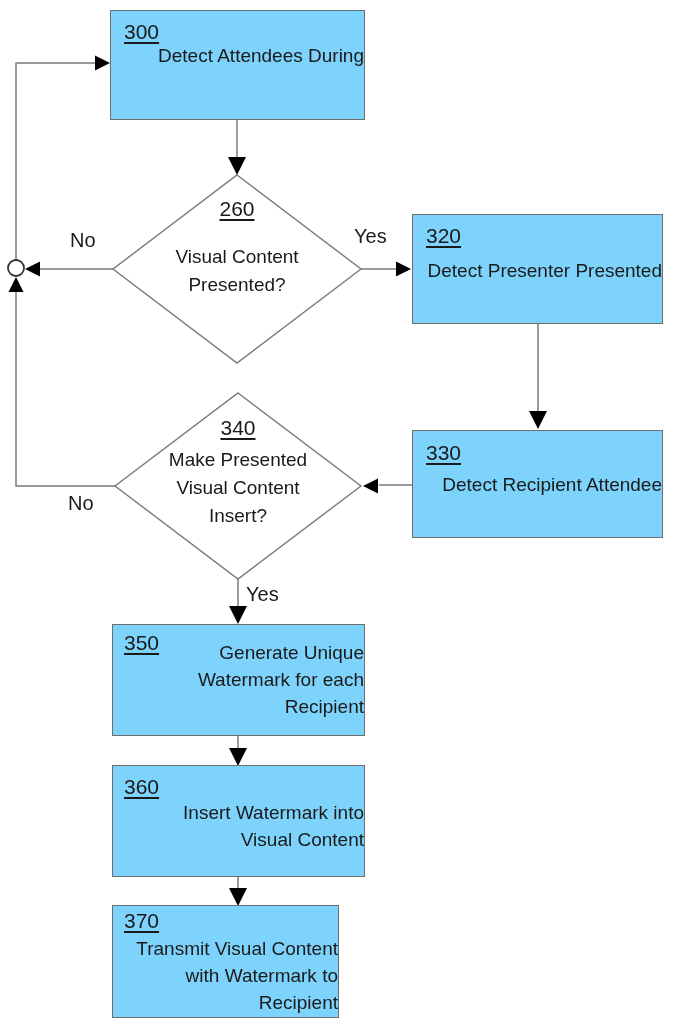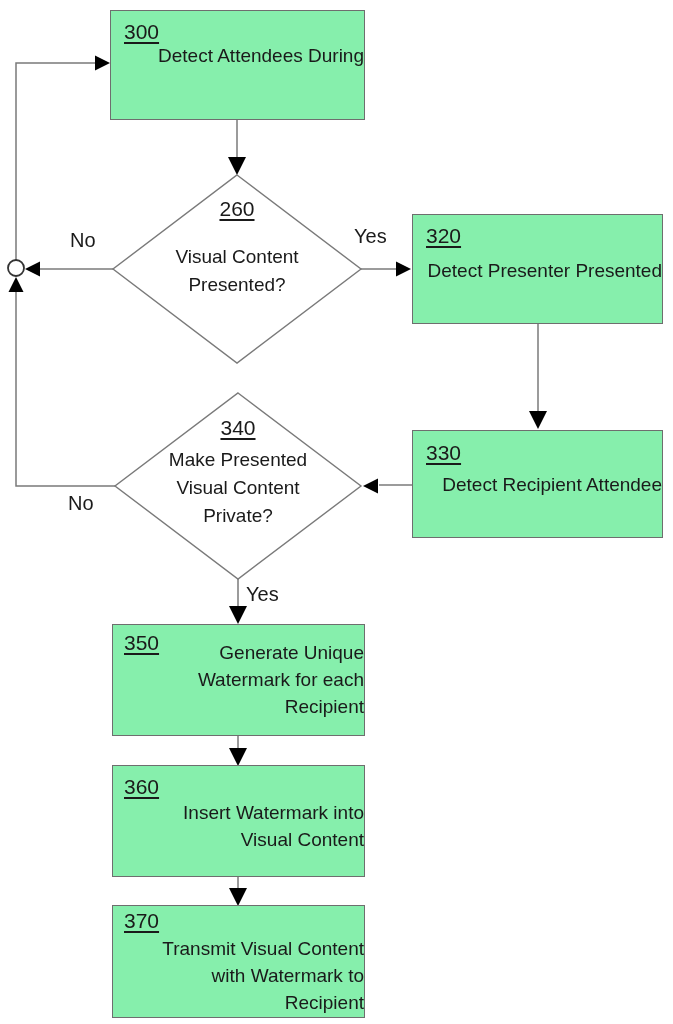--- a/index.html
+++ b/index.html
@@ -19,21 +19,21 @@
   .wires {
     position: absolute;
     left: 0;
     top: 0;
     width: 673px;
     height: 1024px;
   }
   .box {
     position: absolute;
     border: 1.6px solid #6e6e6e;
-    background: #86efac;
+    background: #7dd3fc;
     box-sizing: border-box;
   }
   .ref {
     position: absolute;
     font-size: 21px;
     line-height: 22px;
     text-decoration: underline;
     text-underline-offset: 3px;
     color: #1a1a1a;
     white-space: nowrap;
@@ -141,21 +141,21 @@
     <span class="ref" style="left:13px;top:11px">330</span>
     <div class="lines" style="top:40px">
       <div>Detect Recipient Attendee</div>
     </div>
   </div>
 
   <div class="dref" style="left:115px;top:416px;width:246px">340</div>
   <div class="dtext" style="left:115px;top:446px;width:246px">
     <div>Make Presented</div>
     <div>Visual Content</div>
-    <div>Private?</div>
+    <div>Insert?</div>
   </div>
 
   <div class="edge-label" style="left:68px;top:492px">No</div>
   <div class="edge-label" style="left:246px;top:583px">Yes</div>
 
   <div class="box" style="left:112px;top:624px;width:253px;height:112px">
     <span class="ref" style="left:11px;top:7px">350</span>
     <div class="lines" style="top:14px">
       <div>Generate Unique</div>
       <div>Watermark for each</div>
@@ -164,21 +164,21 @@
   </div>
 
   <div class="box" style="left:112px;top:765px;width:253px;height:112px">
     <span class="ref" style="left:11px;top:10px">360</span>
     <div class="lines" style="top:33px">
       <div>Insert Watermark into</div>
       <div>Visual Content</div>
     </div>
   </div>
 
-  <div class="box" style="left:112px;top:905px;width:253px;height:113px">
+  <div class="box" style="left:112px;top:905px;width:227px;height:113px">
     <span class="ref" style="left:11px;top:4px">370</span>
     <div class="lines" style="top:29px">
       <div>Transmit Visual Content</div>
       <div>with Watermark to</div>
       <div>Recipient</div>
     </div>
   </div>
 
 </div>
 

